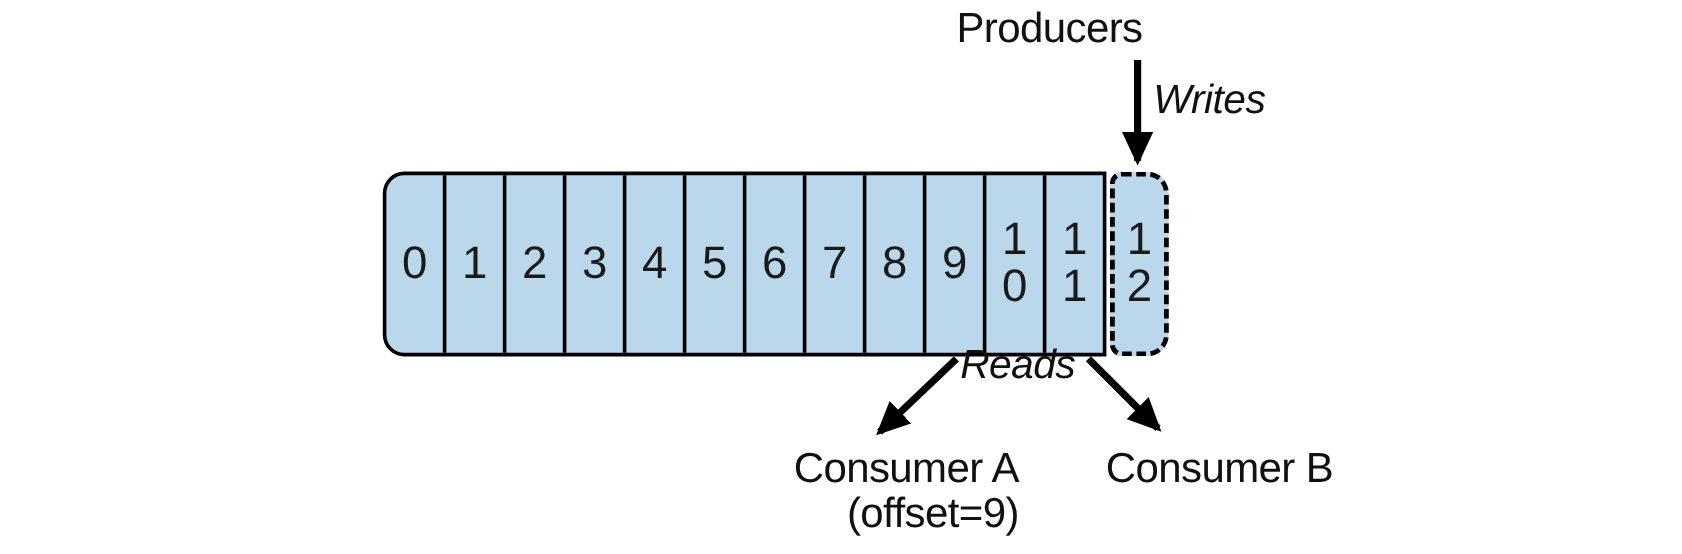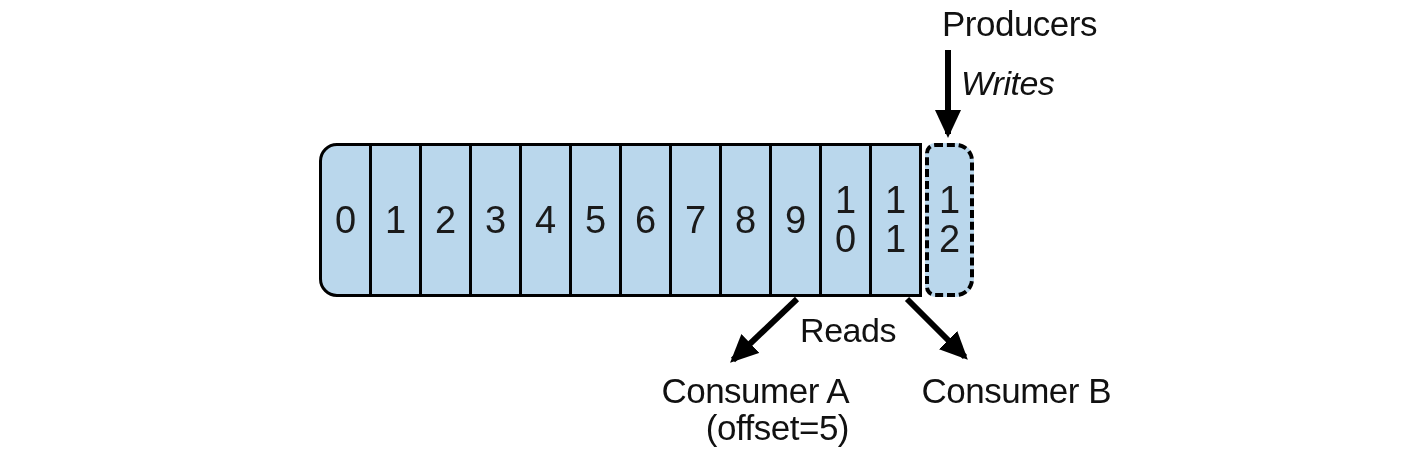--- a/index.html
+++ b/index.html
@@ -16,43 +16,44 @@
     overflow: hidden;
     color: #111111;
   }
 
   
   .producers-label {
     position: absolute;
     left: 797px;
     top: 4px;
     width: 300px;
-    text-align: right;
+    text-align: left;
     font-size: 35px;
     font-weight: 500;
     letter-spacing: -0.5px;
     white-space: nowrap;
   }
   .writes-label {
     position: absolute;
     left: 961px;
     top: 64px;
     font-size: 34px;
     font-style: italic;
     font-weight: 400;
     letter-spacing: -0.5px;
     white-space: nowrap;
   }
   .reads-label {
     position: absolute;
     left: 748px;
-    top: 311px;
+    top: 285px;
     width: 200px;
     text-align: center;
     font-size: 34px;
+    font-style: italic;
     font-weight: 500;
     letter-spacing: -0.5px;
     white-space: nowrap;
   }
 
   
   .log-box {
     position: absolute;
     left: 319px;
     top: 143px;
@@ -162,20 +163,20 @@
     </defs>
     <line x1="948" y1="50" x2="948" y2="134" stroke="#000000" stroke-width="6" marker-end="url(#arrowhead)"></line>
     <line x1="797" y1="299" x2="733" y2="360" stroke="#000000" stroke-width="6" marker-end="url(#arrowhead)"></line>
     <line x1="907" y1="299" x2="965" y2="357" stroke="#000000" stroke-width="6" marker-end="url(#arrowhead)"></line>
   </svg>
 
   <div class="reads-label">Reads</div>
 
   <div class="consumer-label consumer-a">
     <div>Consumer A</div>
-    <div>(offset=5)</div>
+    <div>(offset=9)</div>
   </div>
 
   <div class="consumer-label consumer-b">
     <div>Consumer B</div>
   </div>
 
 </div>
 
 </body></html>

